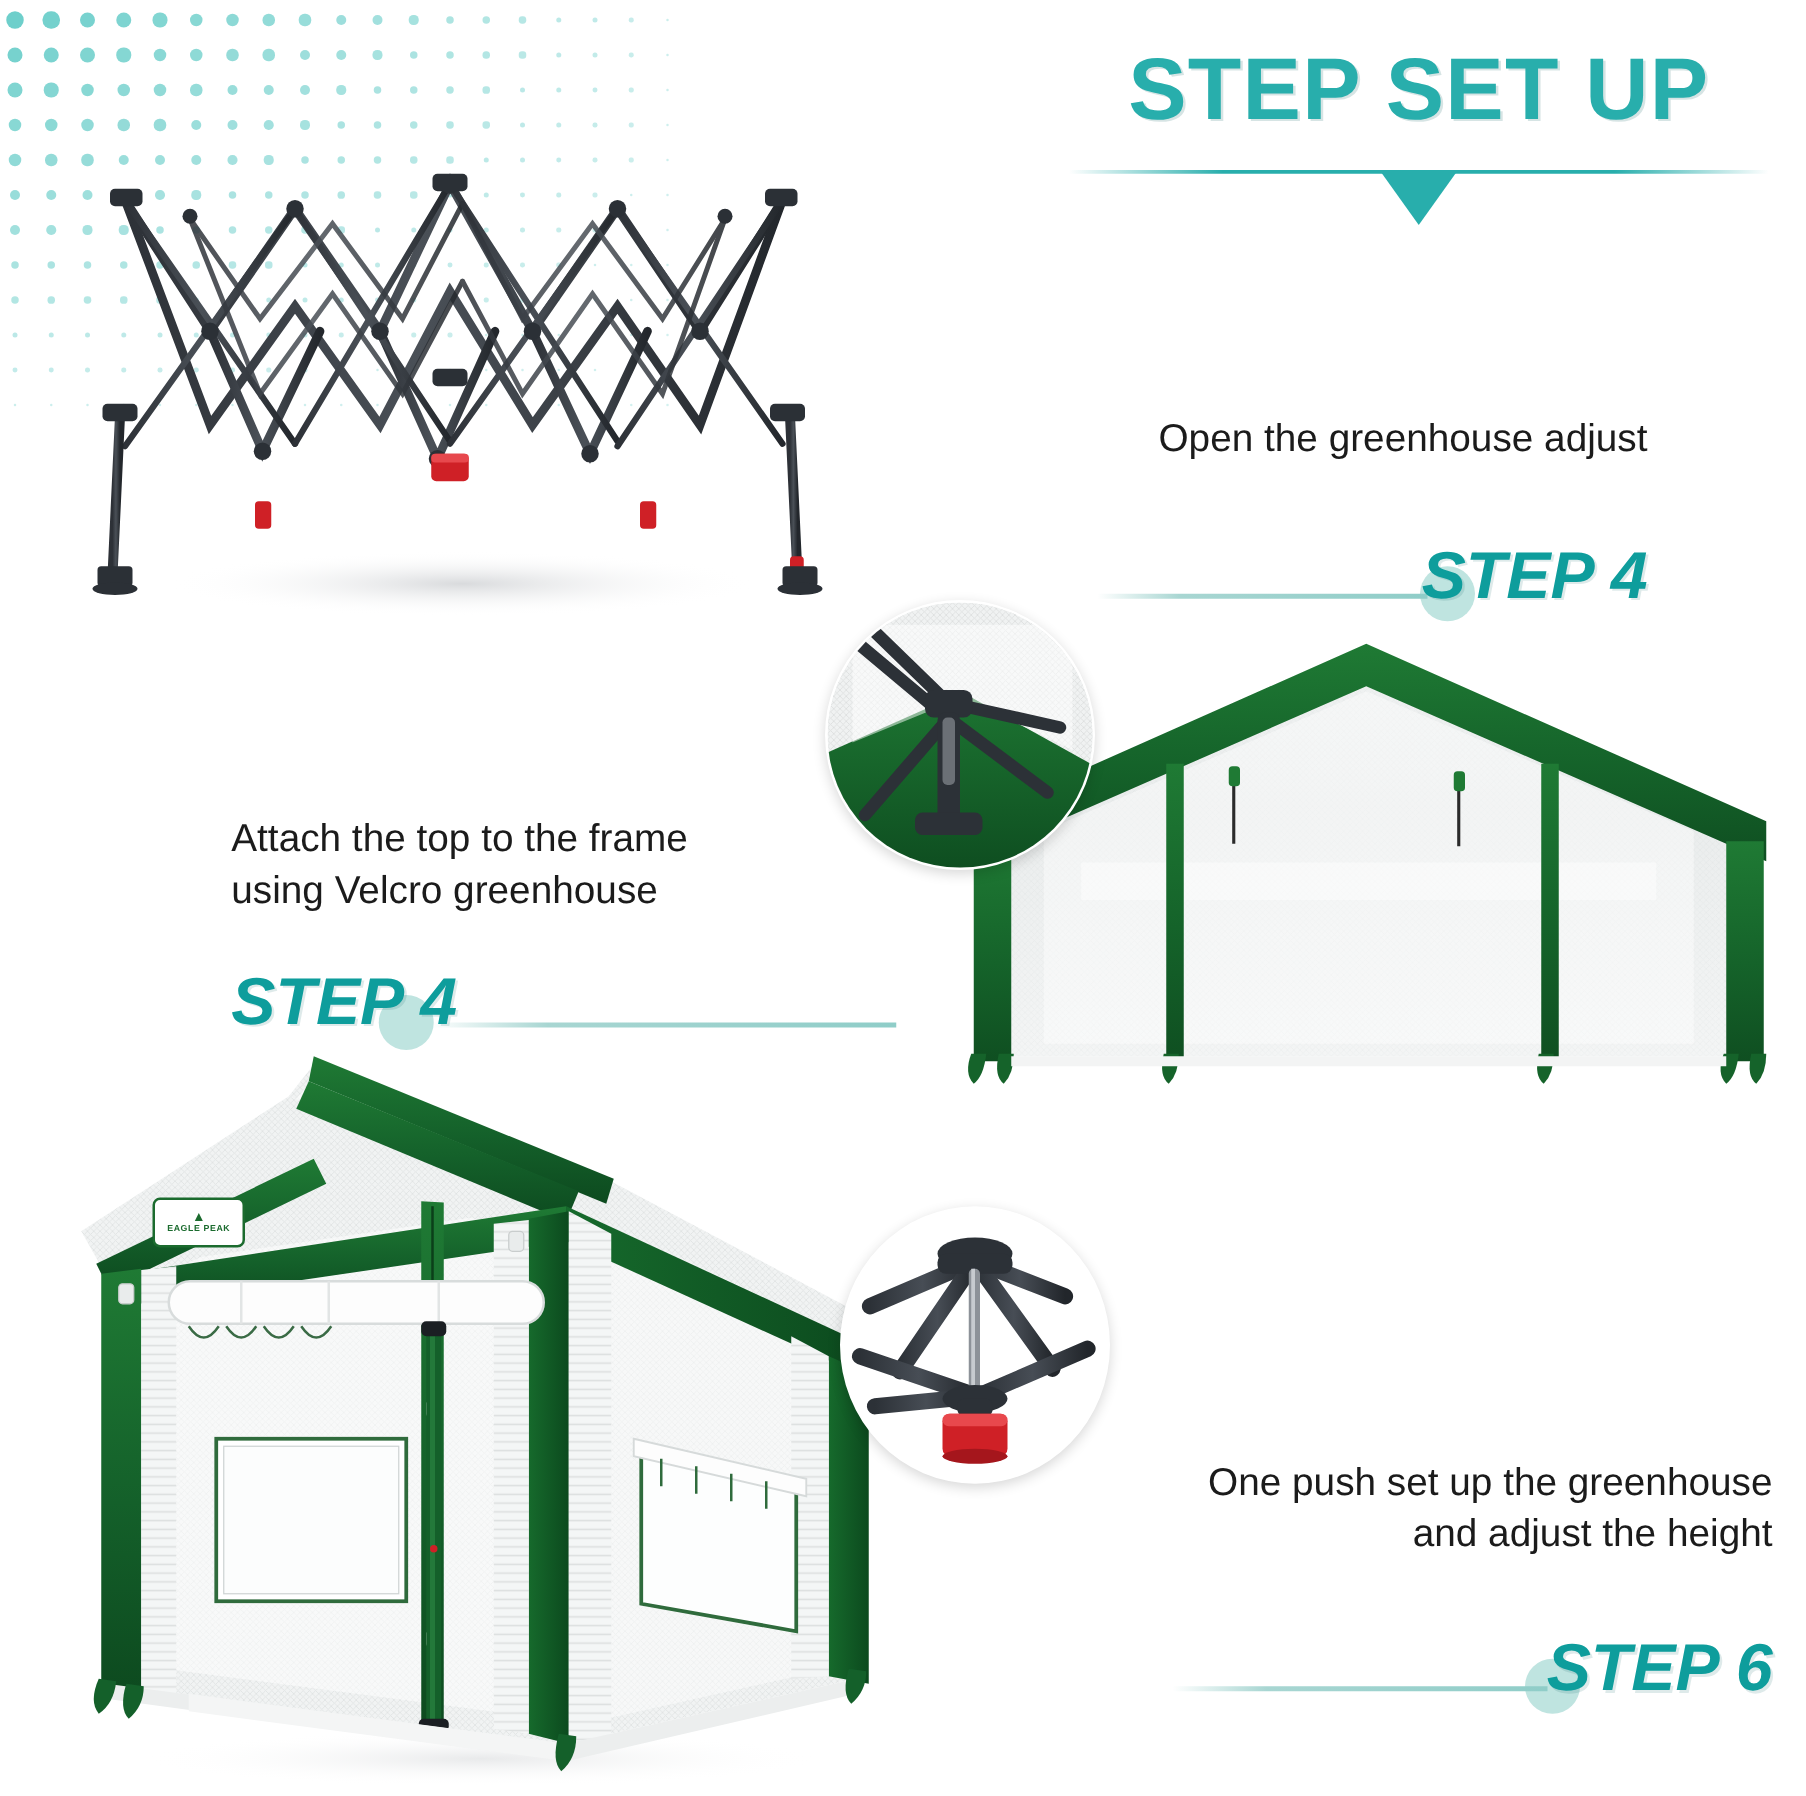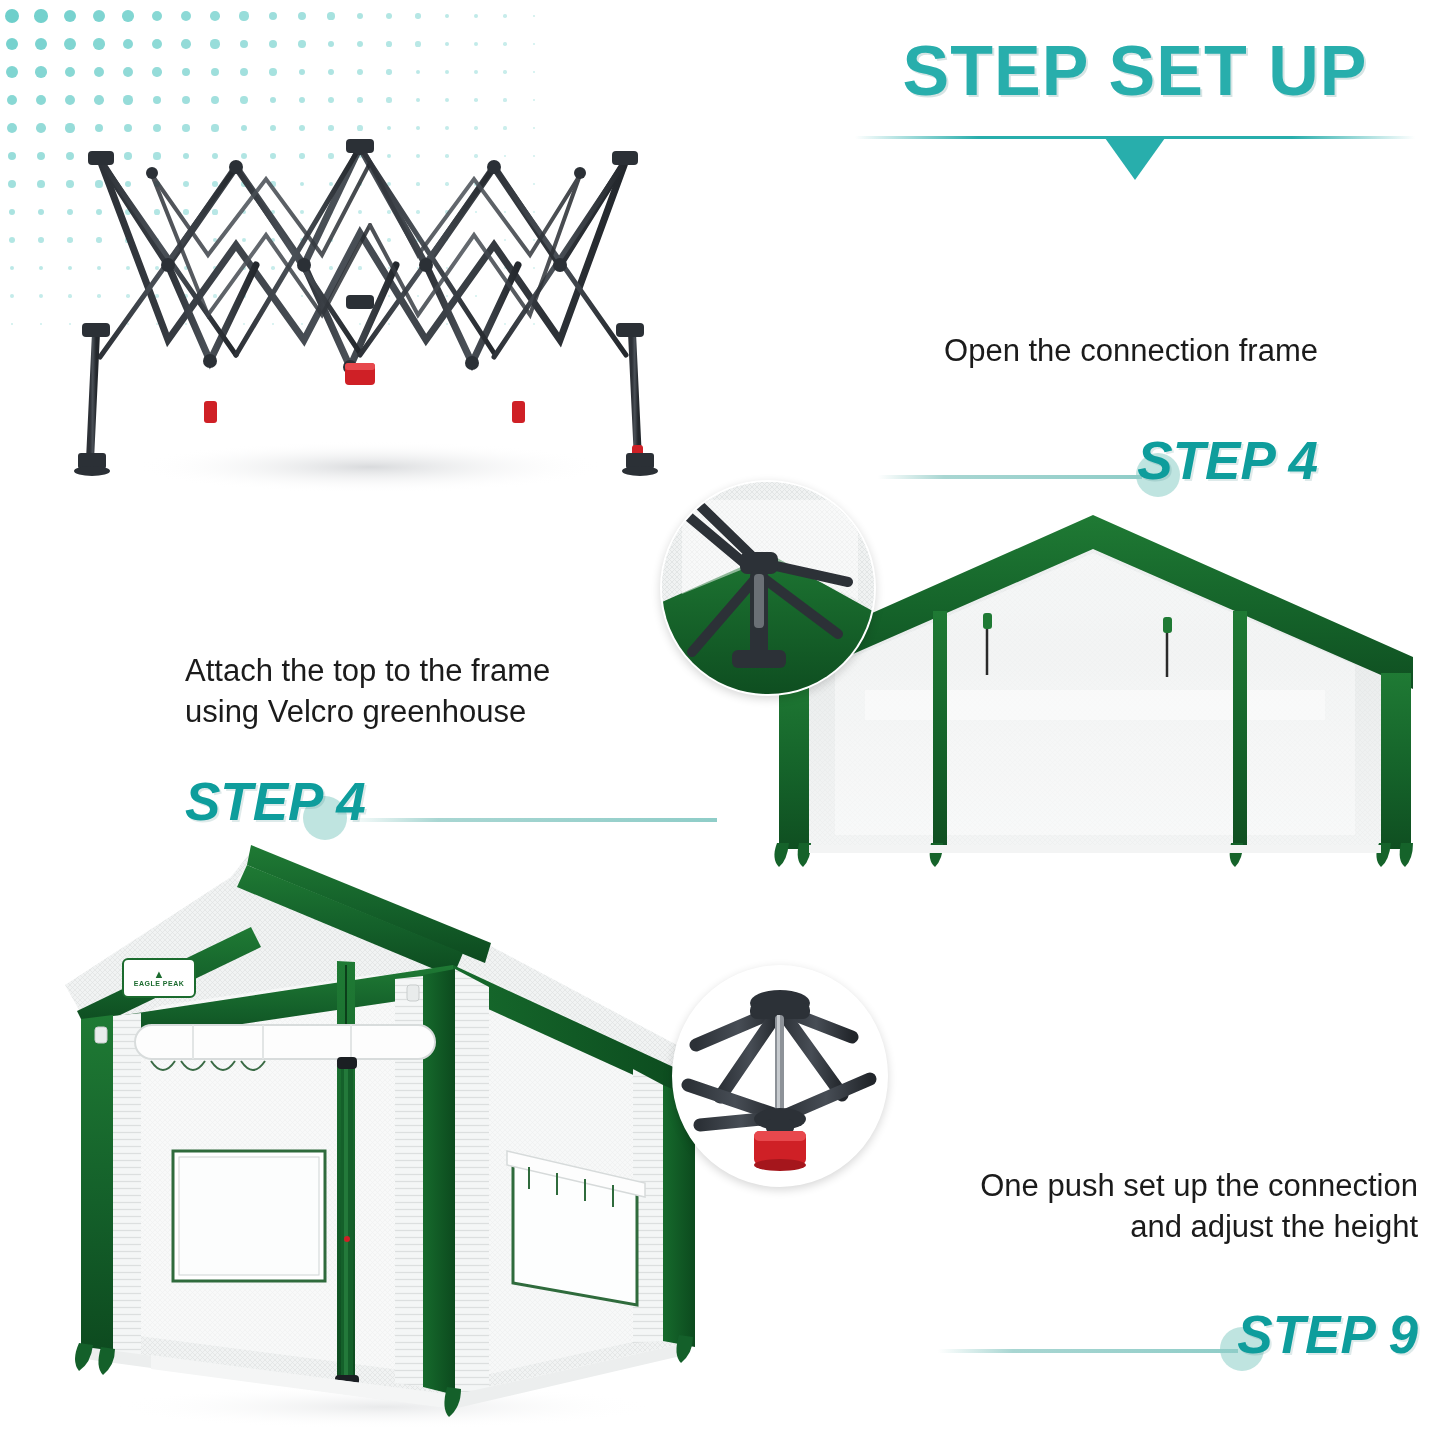--- a/index.html
+++ b/index.html
@@ -442,21 +442,21 @@
 
 <div id="headline-block">
   <div id="headline-title">STEP SET UP</div>
   <div id="headline-rule-wrap">
     <div id="headline-rule"></div>
     <div id="headline-caret"></div>
   </div>
 </div>
 
 <div id="step1-block">
-  <div class="step-desc" id="step1-desc">Open the connection frame</div>
+  <div class="step-desc" id="step1-desc">Open the greenhouse adjust</div>
   <div id="step1-labelrow">
     <div class="step-dot" id="step1-dot"></div>
     <div class="rule-right" id="step1-rule"></div>
     <div class="step-label" id="step1-label">STEP 4</div>
   </div>
 </div>
 
 <div class="art" id="cover-art" style="left:765px; top:505px; width:665px; height:370px;">
   <svg width="665" height="370" viewBox="0 0 665 370">
     <defs>
@@ -714,20 +714,20 @@
 
     <g>
       <rect x="80" y="164" width="52" height="34" rx="6" fill="#cf2026"></rect>
       <rect x="80" y="164" width="52" height="10" rx="5" fill="#e8484d"></rect>
       <ellipse cx="106" cy="198" rx="26" ry="6" fill="#a5161c"></ellipse>
     </g>
   </svg>
 </div>
 
 <div id="step3-block">
-  <div class="step-desc" id="step3-desc">One push set up the connection
+  <div class="step-desc" id="step3-desc">One push set up the greenhouse
 and adjust the height</div>
   <div id="step3-labelrow">
     <div class="step-dot" id="step3-dot"></div>
     <div class="rule-right" id="step3-rule"></div>
-    <div class="step-label" id="step3-label">STEP 9</div>
+    <div class="step-label" id="step3-label">STEP 6</div>
   </div>
 </div>
 
 </body></html>

